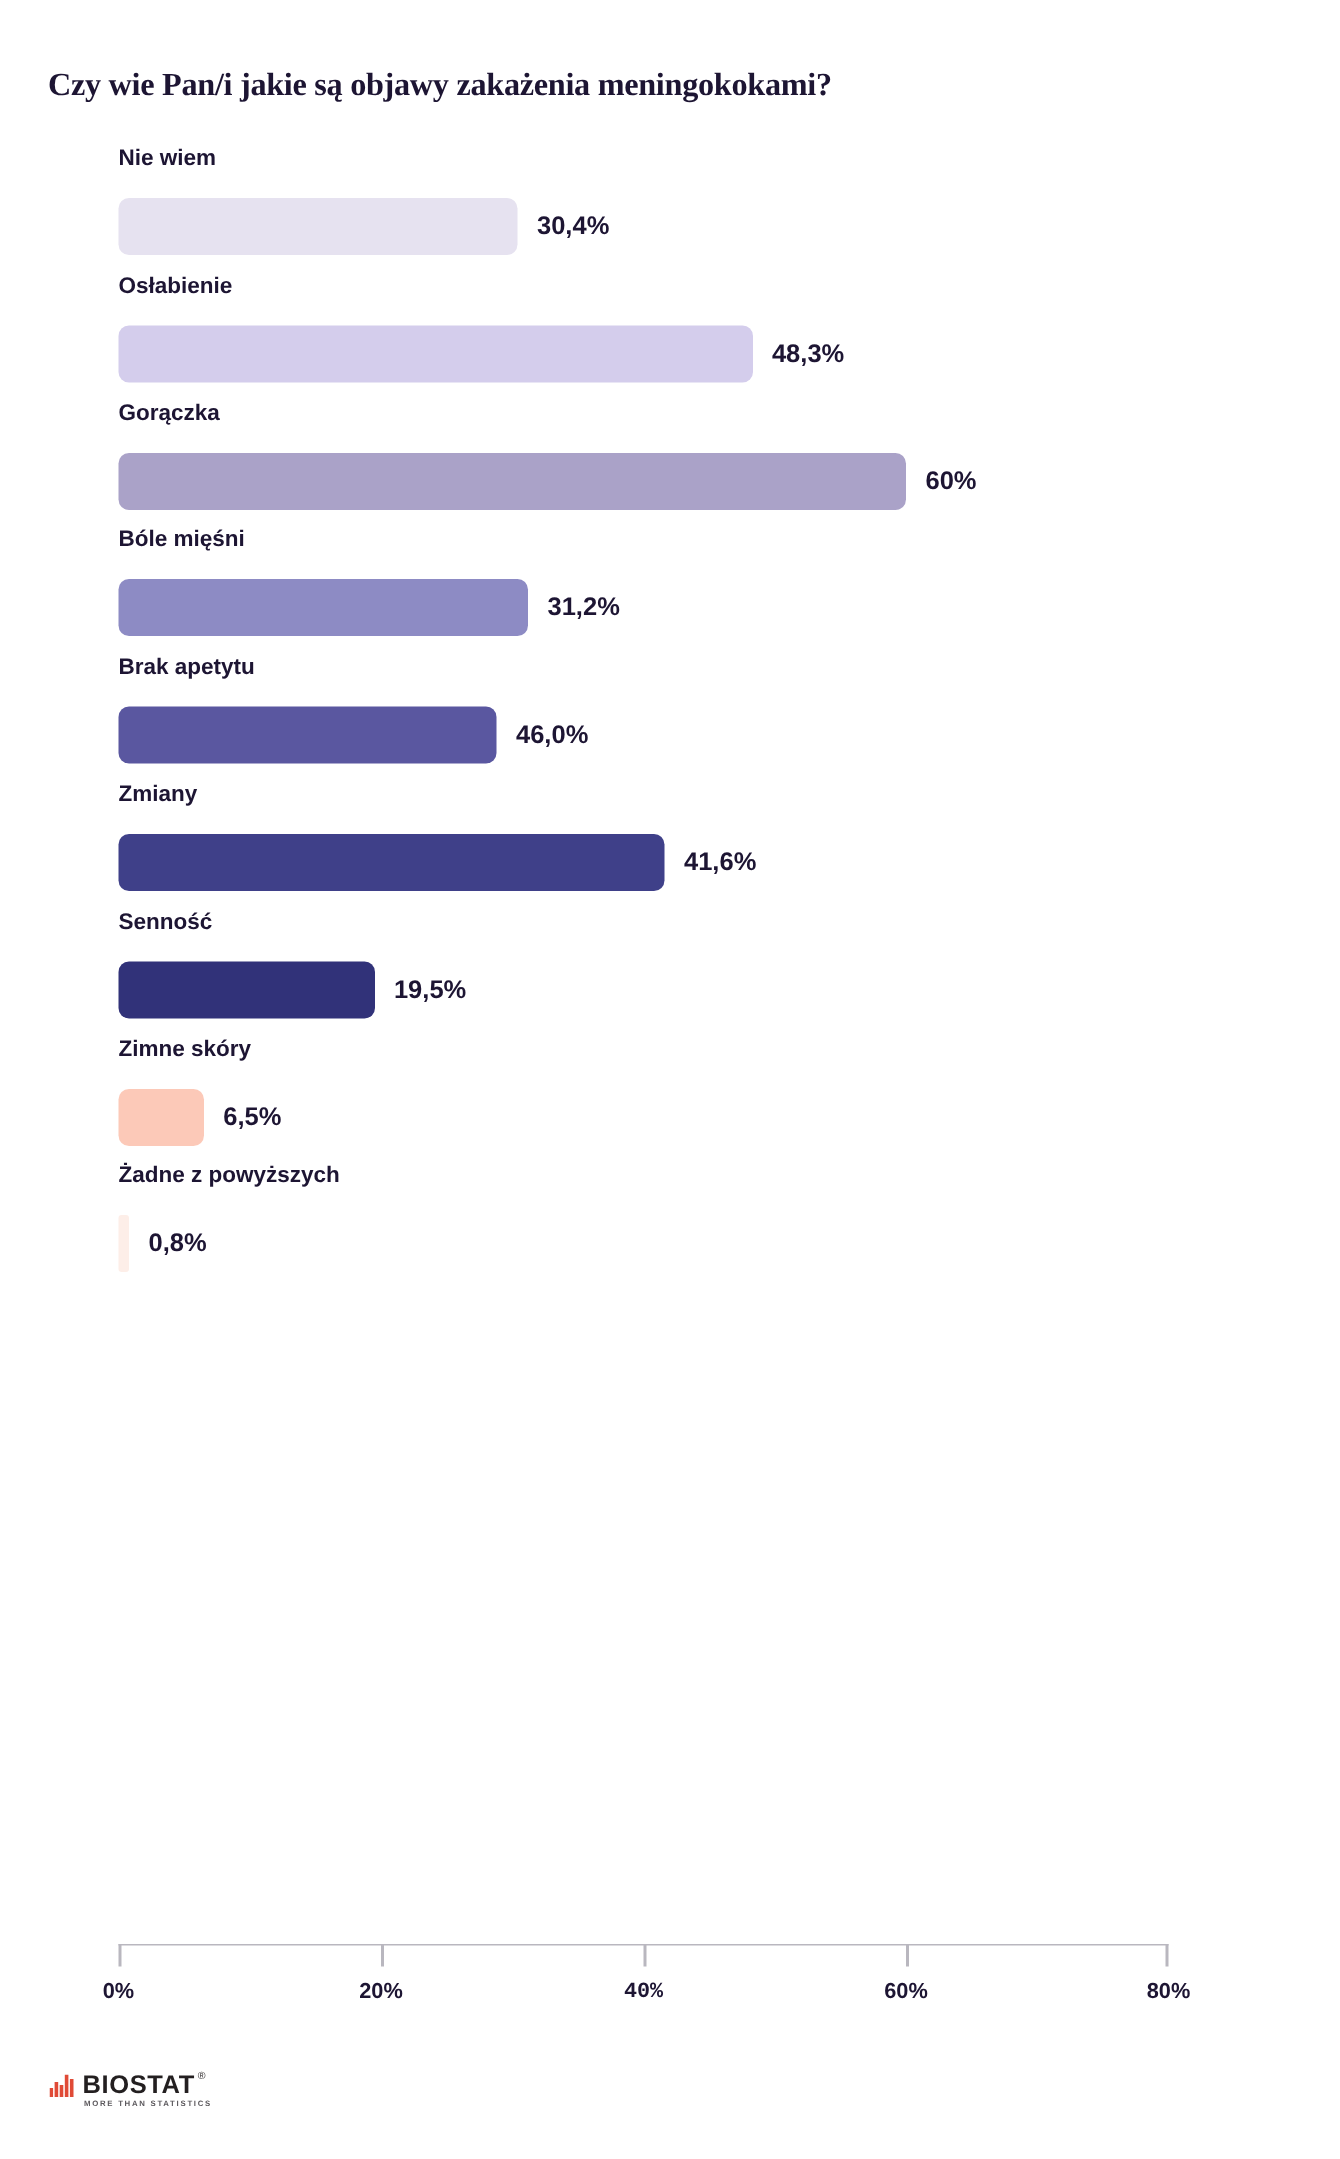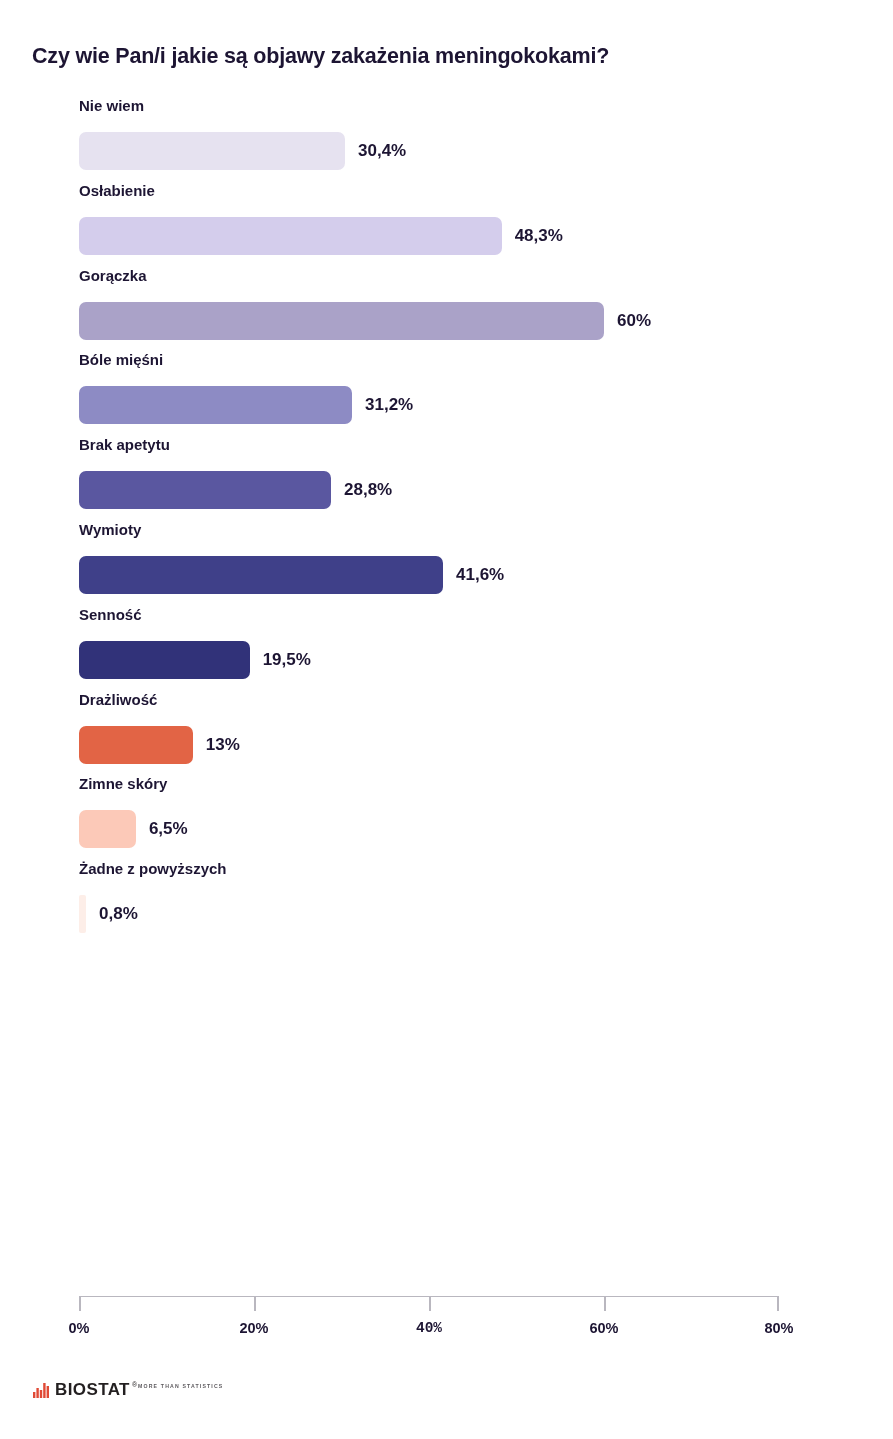--- a/index.html
+++ b/index.html
@@ -24,20 +24,21 @@
   }
   #chart-title {
     position: absolute;
     left: 32px;
     top: 44px;
     font-size: 21.5px;
     font-weight: bold;
     letter-spacing: -0.2px;
     color: #1d1533;
     white-space: nowrap;
+    font-family: Liberation Serif, serif;
   }
   #bars-area {
     position: absolute;
     left: 0;
     top: 96px;
     width: 890px;
   }
   .bar-group {
     position: relative;
     height: 84.8px;
@@ -104,21 +105,21 @@
     display: flex;
     align-items: flex-start;
   }
   #logo-icon {
     display: block;
     margin-right: 5px;
     margin-top: 2px;
   }
   #logo-text-wrap {
     display: flex;
-    flex-direction: row;
+    flex-direction: column;
   }
   #logo-top {
     display: flex;
     align-items: flex-start;
   }
   #logo-word {
     font-family: "Liberation Sans", sans-serif;
     font-size: 17px;
     font-weight: bold;
     letter-spacing: 0.4px;
@@ -174,42 +175,35 @@
         <div class="bar-label">Bóle mięśni</div>
         <div class="bar-row">
           <div class="bar-rect" style="width: 273px; background: rgb(141, 139, 196);"></div>
           <div class="bar-value">31,2%</div>
         </div>
       </div>
       <div class="bar-group">
         <div class="bar-label">Brak apetytu</div>
         <div class="bar-row">
           <div class="bar-rect" style="width: 252px; background: rgb(90, 87, 160);"></div>
-          <div class="bar-value">28,8%</div>
-        </div>
-      </div>
-      <div class="bar-group">
-        <div class="bar-label">Wymioty</div>
+          <div class="bar-value">46,0%</div>
+        </div>
+      </div>
+      <div class="bar-group">
+        <div class="bar-label">Zmiany</div>
         <div class="bar-row">
           <div class="bar-rect" style="width: 364px; background: rgb(63, 64, 137);"></div>
           <div class="bar-value">41,6%</div>
         </div>
       </div>
       <div class="bar-group">
         <div class="bar-label">Senność</div>
         <div class="bar-row">
           <div class="bar-rect" style="width: 170.625px; background: rgb(49, 50, 121);"></div>
           <div class="bar-value">19,5%</div>
-        </div>
-      </div>
-      <div class="bar-group">
-        <div class="bar-label">Drażliwość</div>
-        <div class="bar-row">
-          <div class="bar-rect" style="width: 113.75px; background: rgb(226, 100, 69);"></div>
-          <div class="bar-value">13%</div>
         </div>
       </div>
       <div class="bar-group">
         <div class="bar-label">Zimne skóry</div>
         <div class="bar-row">
           <div class="bar-rect" style="width: 56.875px; background: rgb(252, 201, 184);"></div>
           <div class="bar-value">6,5%</div>
         </div>
       </div>
       <div class="bar-group">

